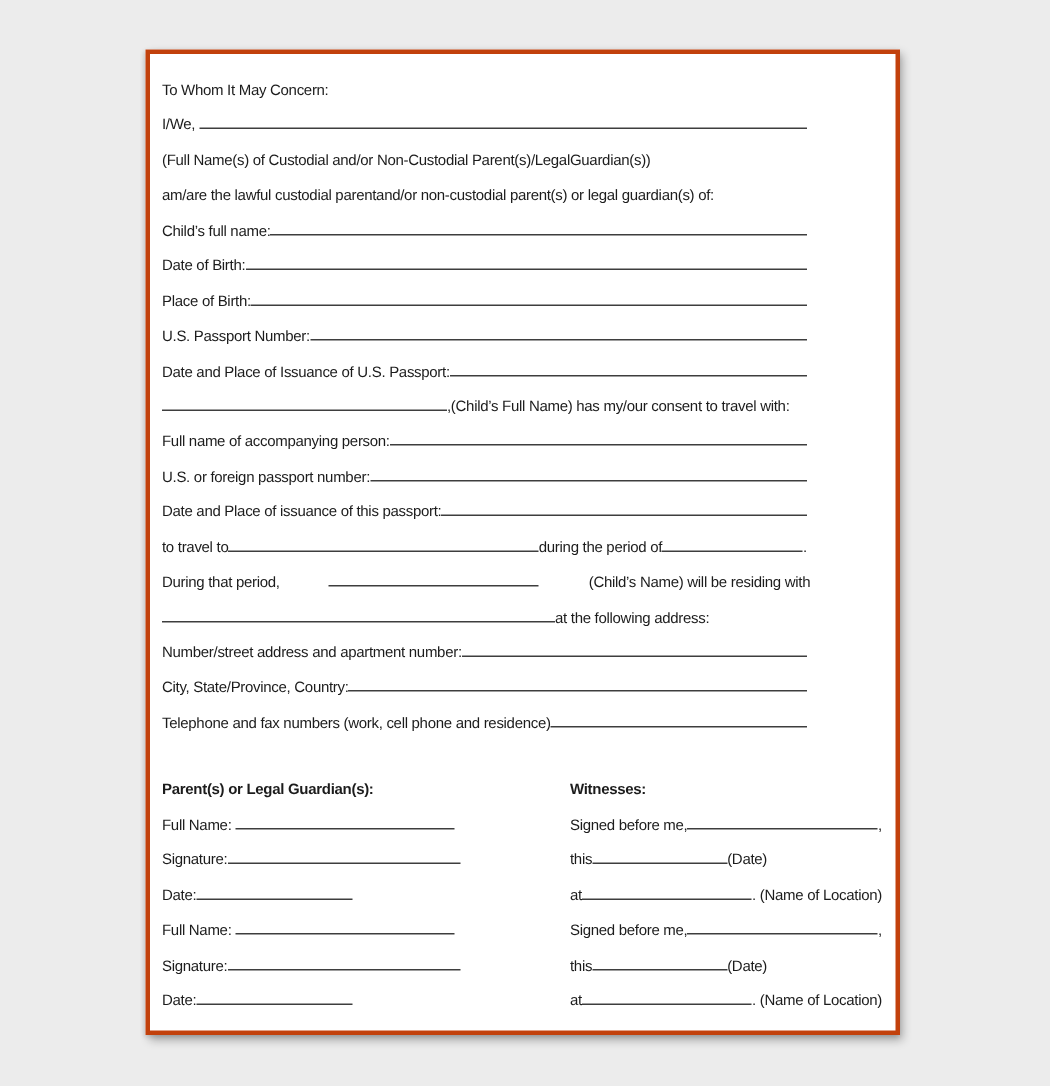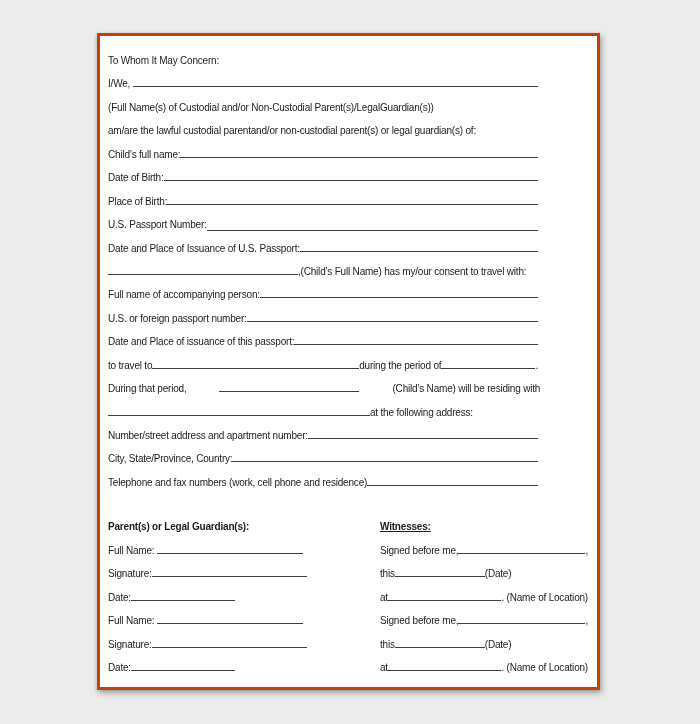--- a/index.html
+++ b/index.html
@@ -81,21 +81,21 @@
           <span class="u grow" style="border-bottom-color: rgb(62, 62, 62);"></span>
         </div>
         <div class="row" style="color: rgb(28, 28, 28);">
           <span class="t">Date of Birth:</span>
           <span class="u grow" style="border-bottom-color: rgb(62, 62, 62);"></span>
         </div>
         <div class="row" style="color: rgb(28, 28, 28);">
           <span class="t">Place of Birth:</span>
           <span class="u grow" style="border-bottom-color: rgb(62, 62, 62);"></span>
         </div>
-        <div class="row" style="color: rgb(28, 28, 28); align-items: center;">
+        <div class="row" style="color: rgb(28, 28, 28);">
           <span class="t">U.S. Passport Number:</span>
           <span class="u grow" style="border-bottom-color: rgb(62, 62, 62);"></span>
         </div>
         <div class="row" style="color: rgb(28, 28, 28);">
           <span class="t">Date and Place of Issuance of U.S. Passport:</span>
           <span class="u grow" style="border-bottom-color: rgb(62, 62, 62);"></span>
         </div>
         <div class="row" style="color: rgb(28, 28, 28);">
           <span class="u" style="width: 190px; border-bottom-color: rgb(62, 62, 62);"></span>
           <span class="t">,(Child’s Full Name) has my/our consent to travel with:</span>
@@ -168,21 +168,21 @@
               <span class="t">Signature:</span>
               <span class="u" style="width: 155px; border-bottom-color: rgb(62, 62, 62);"></span>
             </div>
             <div class="row" style="color: rgb(28, 28, 28);">
               <span class="t">Date:</span>
               <span class="u" style="width: 104px; border-bottom-color: rgb(62, 62, 62);"></span>
             </div>
           </div>
       </div>
       <div class="sig-col-right">
-        <div class="row" style="color: rgb(28, 28, 28); text-decoration: underline;">
+        <div class="row" style="color: rgb(28, 28, 28);">
           <span class="t b">Witnesses:</span>
         </div>
         <div id="sig-right-rows">
             <div class="row" style="color: rgb(28, 28, 28);">
               <span class="t">Signed before me,</span>
               <span class="u grow" style="border-bottom-color: rgb(62, 62, 62);"></span>
               <span class="t">,</span>
             </div>
             <div class="row" style="color: rgb(28, 28, 28);">
               <span class="t">this</span>

